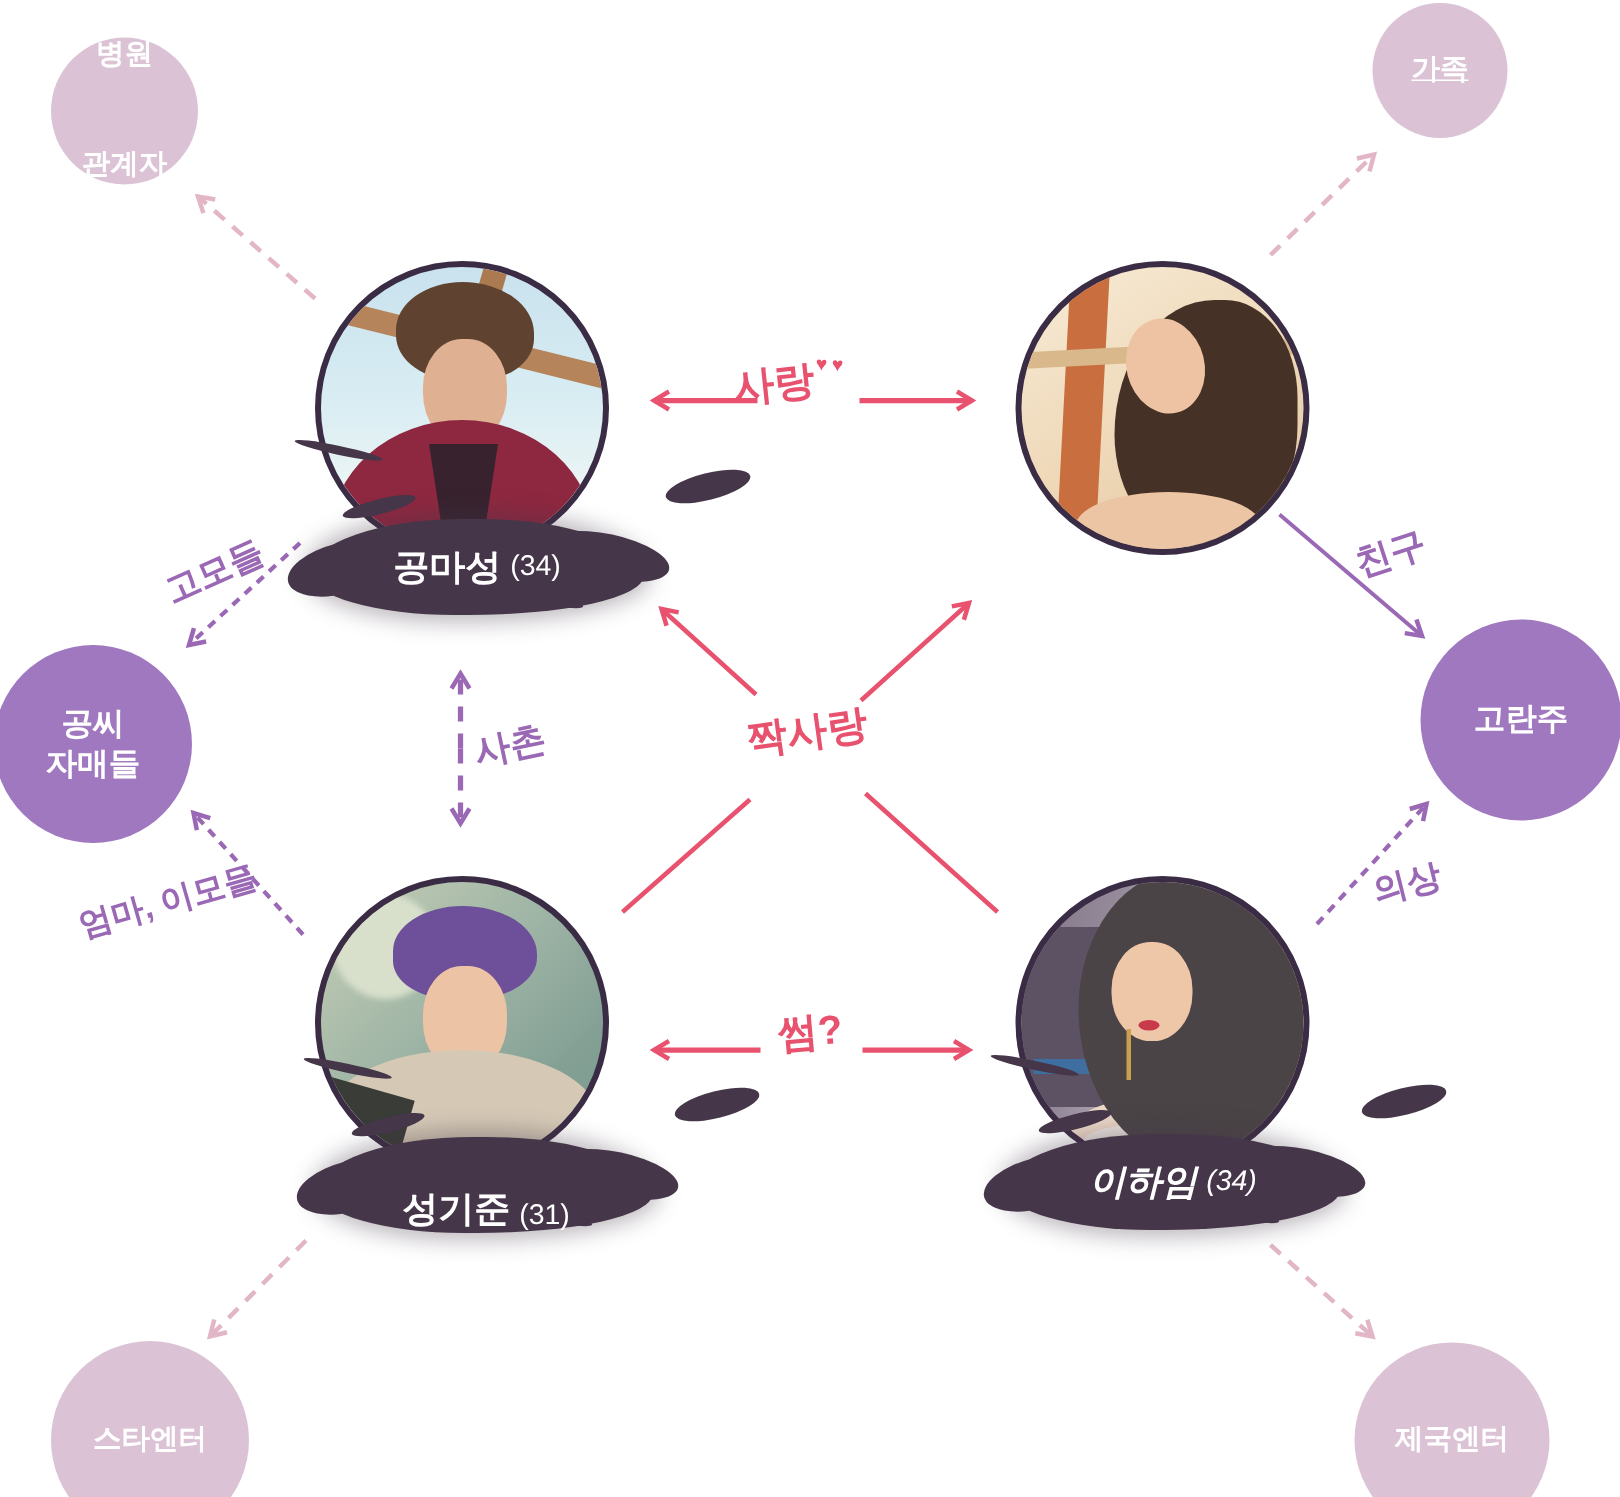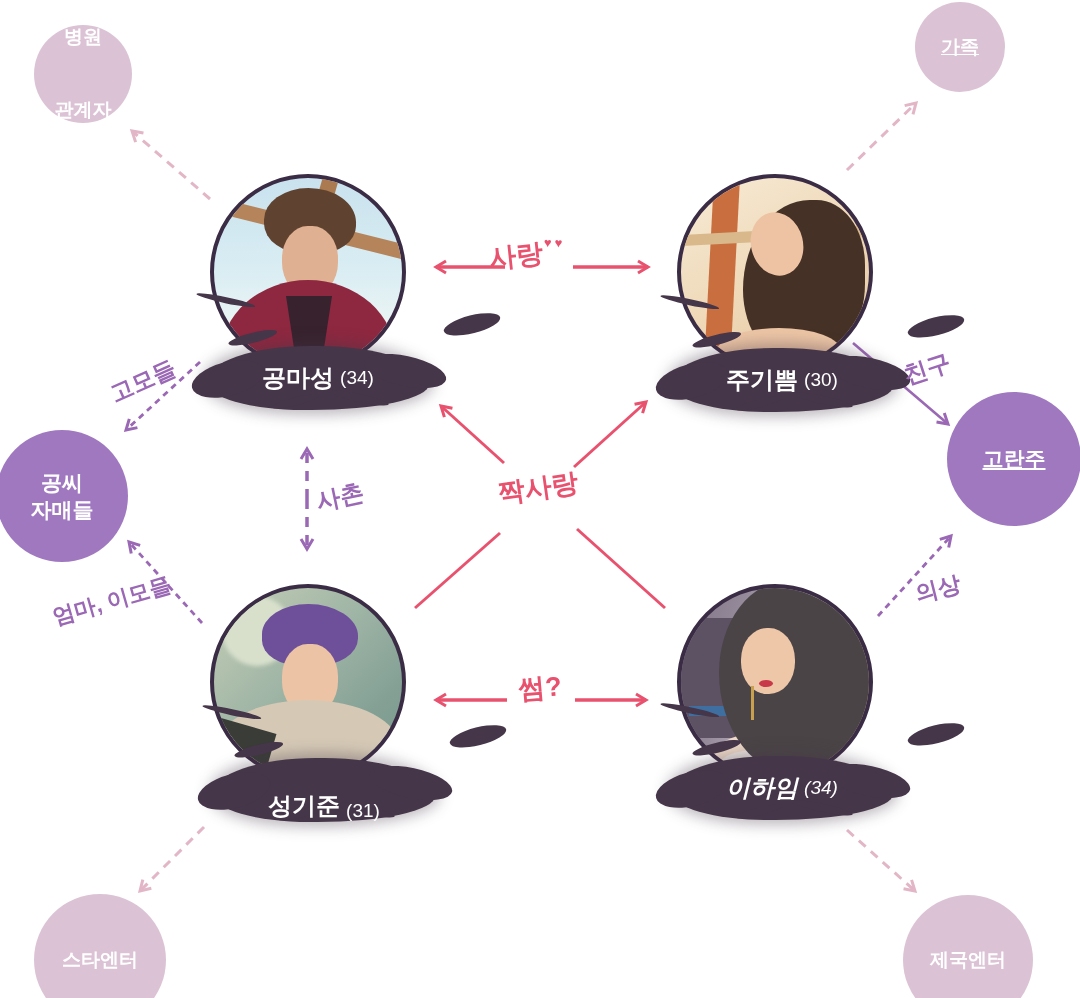--- a/index.html
+++ b/index.html
@@ -11,21 +11,21 @@
 
   
   .sat{position:absolute;border-radius:50%;display:flex;flex-direction:column;
        align-items:center;justify-content:center;color:#fff;font-weight:bold;
        text-align:center;line-height:1.3;z-index:1;}
   .sat.light{background:#dbc3d5;font-size:19px;}
   .sat.dark{background:#a078c0;font-size:21px;}
   .sat-hospital{left:34px;top:25px;width:98px;height:98px;justify-content:space-between;}
   .sat-family{left:915px;top:2px;width:90px;height:90px;text-decoration:underline;}
   .sat-gong-sisters{left:-4px;top:430px;width:132px;height:132px;}
-  .sat-goranju{left:947px;top:392px;width:134px;height:134px;text-decoration:underline;}
+  .sat-goranju{left:947px;top:413px;width:134px;height:134px;}
   .sat-star{left:34px;top:894px;width:132px;height:132px;}
   .sat-empire{left:903px;top:895px;width:130px;height:130px;}
 
   
   .photo{position:absolute;width:188px;height:188px;border:4px solid #3b2c45;
          border-radius:50%;overflow:hidden;z-index:2;}
   .photo .art{position:absolute;}
   .ph-gms{left:210px;top:174px;background:linear-gradient(180deg,#c9e2ee 0%,#d9edf3 48%,#eaf4f4 76%,#fbfdfd 100%);}
   .ph-gms .beam-a{width:240px;height:15px;background:#b5845a;left:-20px;top:44px;transform:rotate(14deg);}
   .ph-gms .beam-b{width:16px;height:150px;background:#ab7a50;left:92px;top:-16px;transform:rotate(16deg);}
@@ -182,24 +182,20 @@
     <div class="art hair"></div>
     <div class="art face"></div>
     <div class="art lips"></div>
     <div class="art earring"></div>
   </div>
 
   <div class="blob" style="left:207px;top:346px;">
     <span class="char-name">공마성</span>
     <span class="char-age">(34)</span>
   </div>
-  <div class="blob" style="left:671px;top:348px;">
-    <span class="char-name">주기쁨</span>
-    <span class="char-age">(30)</span>
-  </div>
   <div class="blob" style="left:213px;top:758px;align-items:flex-end;">
     <span class="char-name">성기준</span>
     <span class="char-age">(31)</span>
   </div>
   <div class="blob" style="left:671px;top:756px;font-style:italic;">
     <span class="char-name">이하임</span>
     <span class="char-age">(34)</span>
   </div>
 
   <div class="rel pink" style="left:524px;top:255px;--rot:-6deg">

